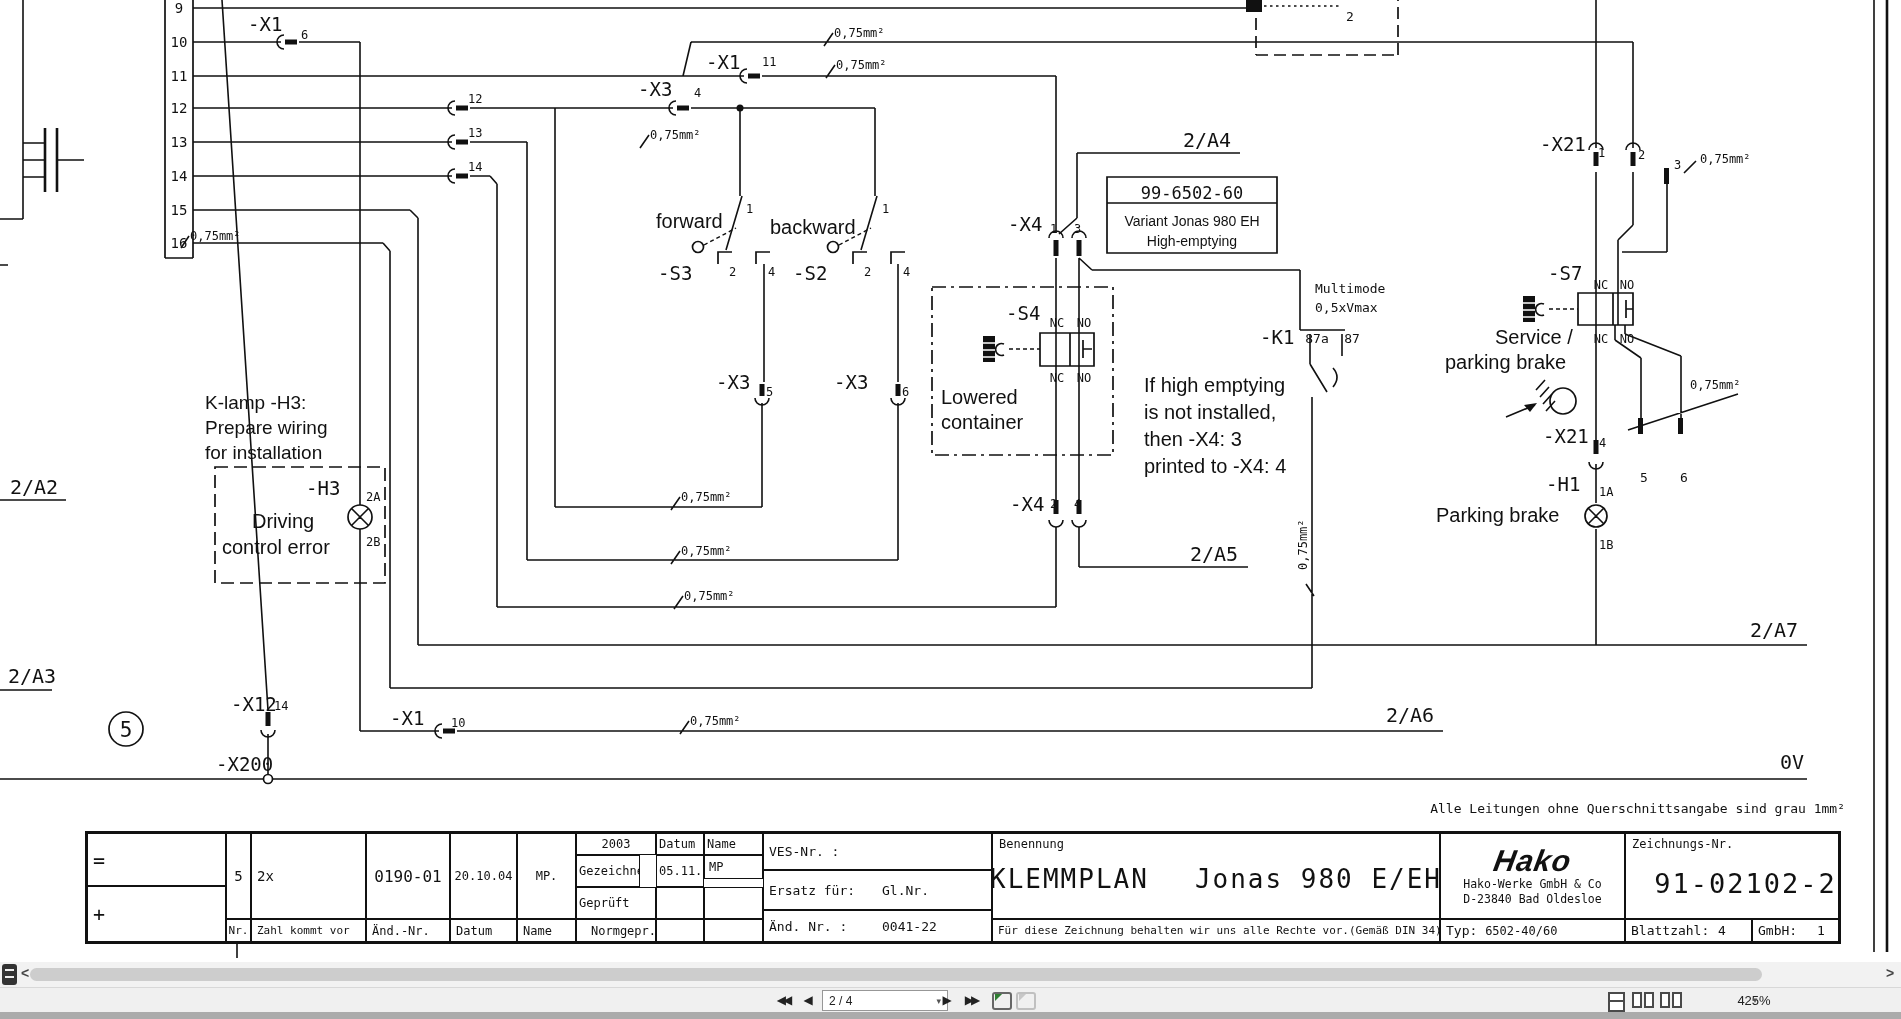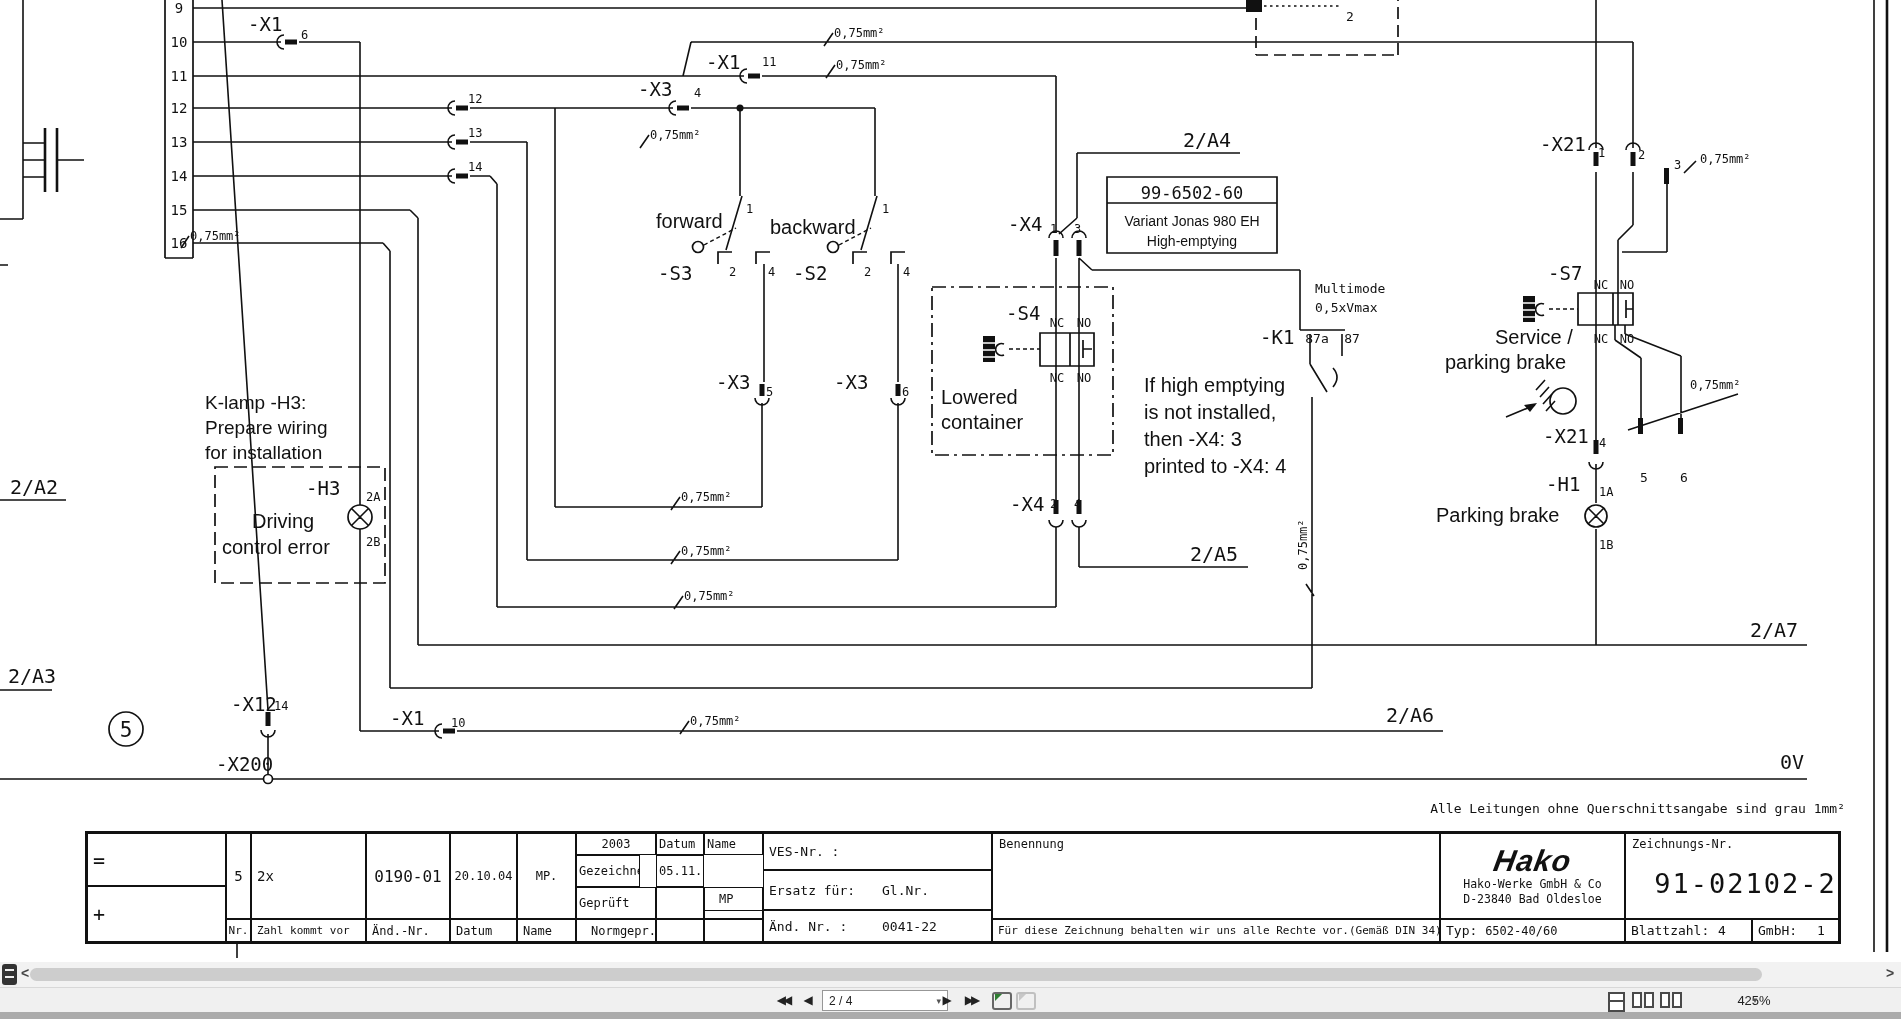--- a/index.html
+++ b/index.html
@@ -283,34 +283,38 @@
     <div class="cell" style="left:430px;top:86px;width:59px;height:23px;font-size:12px;">Name</div>
     <div class="cell c" style="left:489px;top:0;width:80px;height:22px;font-size:12px;">2003</div>
     <div class="cell" style="left:489px;top:22px;width:64px;height:32px;font-size:12px;padding:0 2px;">Gezeichnet</div>
     <div class="cell" style="left:489px;top:54px;width:80px;height:32px;font-size:12px;padding:0 2px;">Geprüft</div>
     <div class="cell" style="left:489px;top:86px;width:80px;height:23px;font-size:12px;padding:0 14px;">Normgepr.</div>
     <div class="cell" style="left:569px;top:0;width:48px;height:22px;font-size:12px;padding:0 2px;">Datum</div>
     <div class="cell" style="left:569px;top:22px;width:48px;height:32px;font-size:12px;padding:0 2px;">05.11.</div>
     <div class="cell" style="left:569px;top:54px;width:48px;height:32px;"></div>
     <div class="cell" style="left:569px;top:86px;width:48px;height:23px;"></div>
     <div class="cell" style="left:617px;top:0;width:59px;height:22px;font-size:12px;padding:0 2px;">Name</div>
-    <div class="cell" style="left:617px;top:22px;width:59px;height:24px;font-size:12px;padding:0 14px;margin-top:32px;">MP</div>
+    <div class="cell" style="left:617px;top:22px;width:59px;height:24px;font-size:12px;padding:0 4px;">MP</div>
     <div class="cell" style="left:617px;top:54px;width:59px;height:32px;"></div>
     <div class="cell" style="left:617px;top:86px;width:59px;height:23px;"></div>
     <div class="cell" style="left:676px;top:0;width:229px;height:37px;font-size:13px;">VES-Nr. :</div>
     <div class="cell" style="left:676px;top:37px;width:229px;height:40px;font-size:13px;">
       <span>Ersatz für:</span>
       <span style="position:absolute;left:118px;">Gl.Nr.</span>
     </div>
     <div class="cell" style="left:676px;top:77px;width:229px;height:32px;font-size:13px;">
       <span>Änd. Nr. :</span>
       <span style="position:absolute;left:118px;">0041-22</span>
     </div>
     <div class="cell" style="left:905px;top:0;width:448px;height:86px;">
       <span class="benlab">Benennung</span>
+      <div class="bigtitle">
+        <span>KLEMMPLAN</span>
+        <span>Jonas 980 E/EH</span>
+      </div>
     </div>
     <div class="cell" style="left:905px;top:86px;width:448px;height:23px;font-size:11px;">Für diese Zeichnung behalten wir uns alle Rechte vor.(Gemäß DIN 34)</div>
     <div class="cell c logobox" style="left:1353px;top:0;width:185px;height:86px;">
       <div class="hakologo">Hako</div>
       <div style="font-size:11.5px;">Hako-Werke GmbH &amp; Co</div>
       <div style="font-size:11.5px;">D-23840 Bad Oldesloe</div>
     </div>
     <div class="cell" style="left:1353px;top:86px;width:185px;height:23px;font-size:13px;">
       <span>Typ:</span>&nbsp;
       <span style="font-size:12px;">6502-40/60</span>

